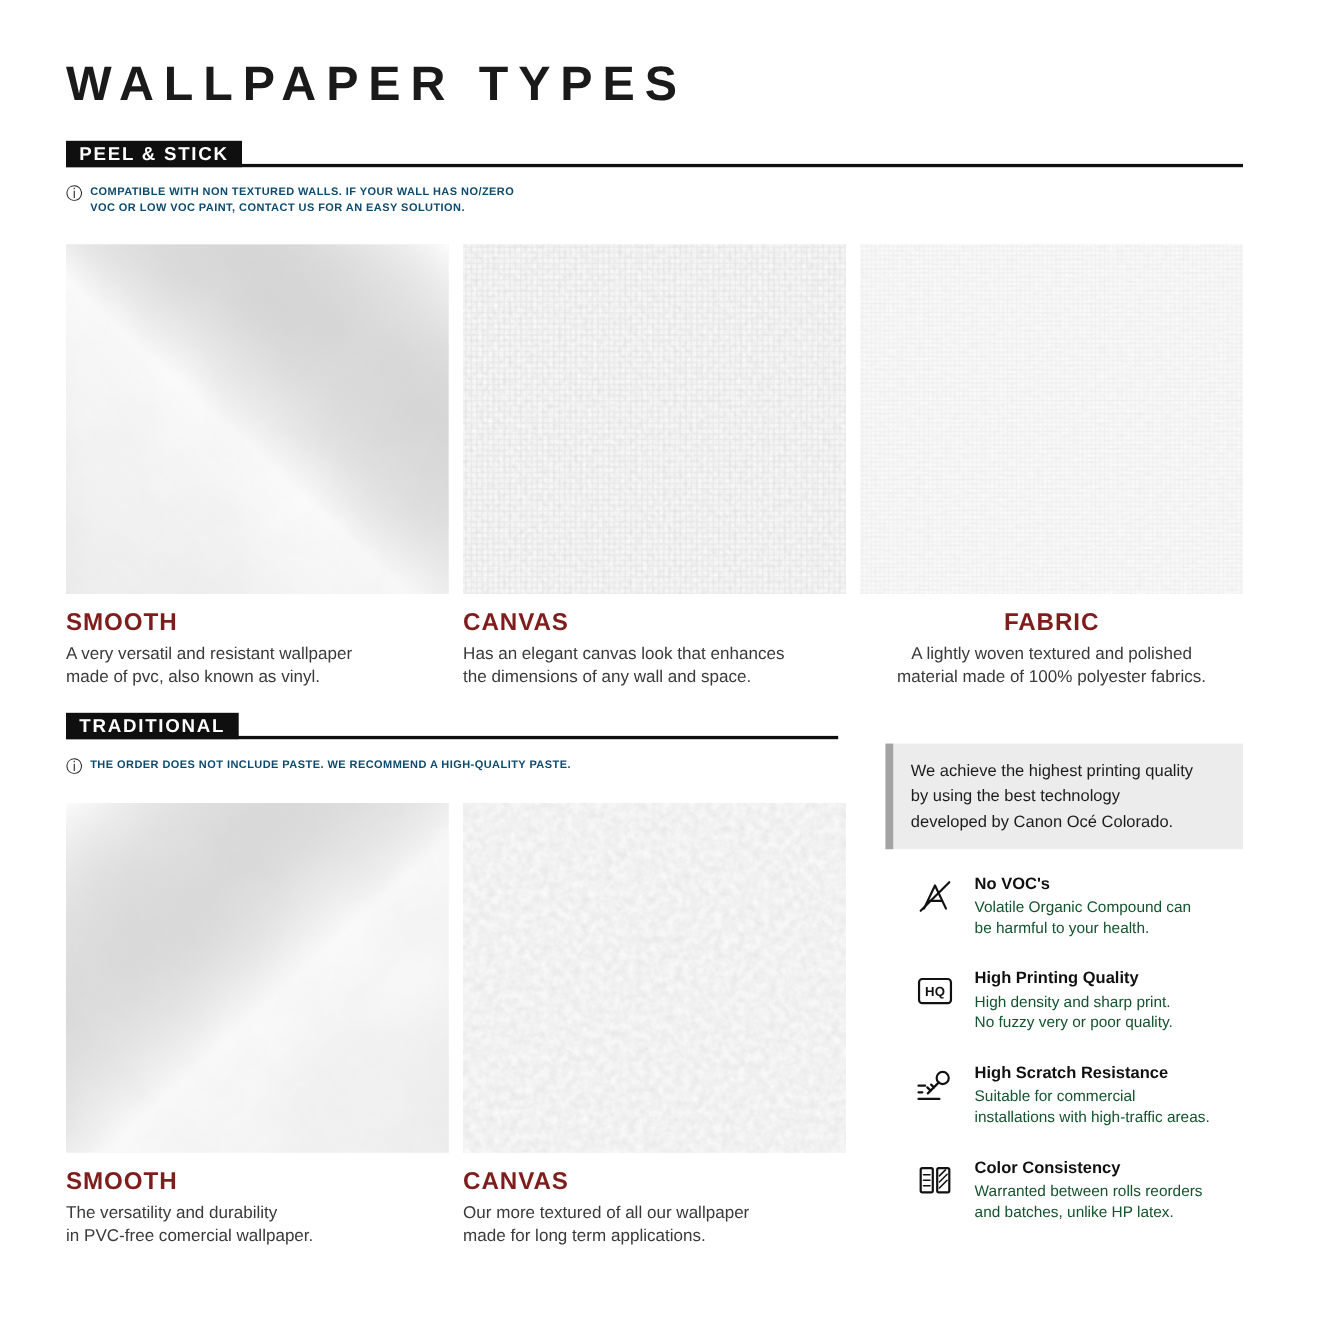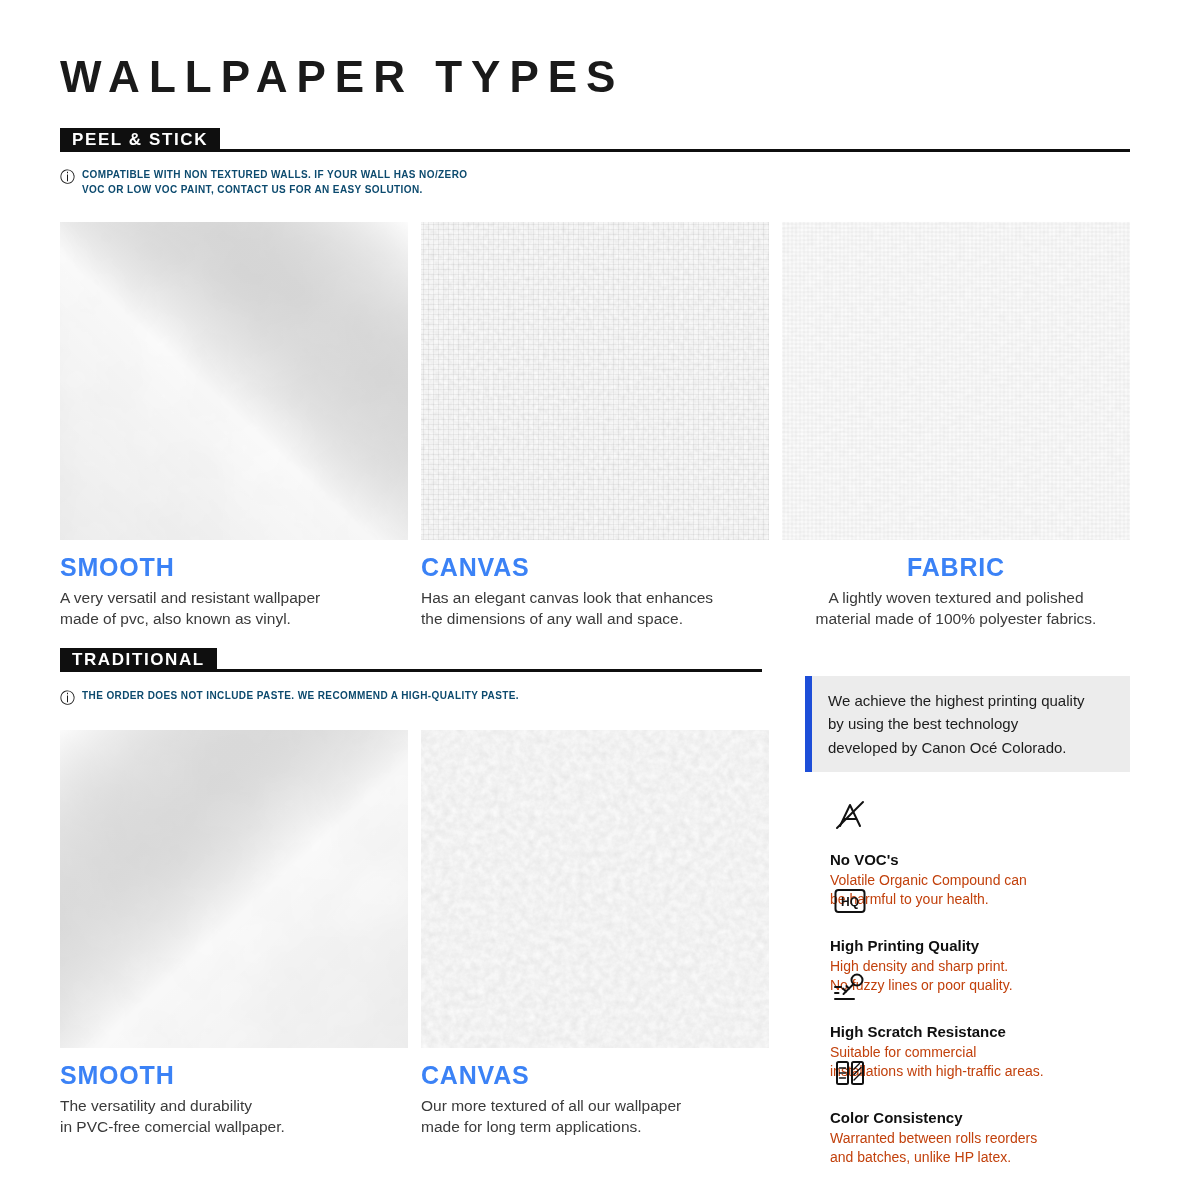--- a/index.html
+++ b/index.html
@@ -35,35 +35,35 @@
   }
 
   .swatch { position:absolute; width:348px; }
   .s1 { top:222px; left:60px; }
   .s2 { top:222px; left:421px; }
   .s3 { top:222px; left:782px;text-align:center; }
   .t1 { top:730px; left:60px; }
   .t2 { top:730px; left:421px; }
 
   .swatch-img { width:348px; height:318px; display:block; background:#f5f5f5; }
-  .swatch-name { margin-top:13px; font-size:25px; font-weight:700; letter-spacing:0.8px; color:#3b82f6; }
+  .swatch-name { margin-top:13px; font-size:22px; font-weight:700; letter-spacing:0.8px; color:#7f1d1d; }
   .swatch-desc { margin-top:6px; font-size:15.5px; line-height:1.35; color:#3a3a3a; white-space:pre-line; }
 
   .quality-panel {
     position:absolute; left:805px; top:676px; width:325px;
-    background:#ececec; border-left:7px solid #1d4ed8;
+    background:#ececec; border-left:7px solid #a3a3a3;
     padding:13px 8px 13px 16px;
   }
   .quality-statement { font-size:15px; line-height:1.55; color:#1c1c1c; white-space:pre-line; }
 
-  .feature { position:absolute; left:830px; width:302px; display:flex; gap:16px; align-items:flex-start;flex-direction:column; }
+  .feature { position:absolute; left:830px; width:302px; display:flex; gap:16px; align-items:flex-start; }
   .f1 { top:795px; } .f2 { top:881px; } .f3 { top:967px; } .f4 { top:1053px; }
   .feature-icon { width:40px; height:40px; flex:0 0 40px; }
   .feature-title { font-size:15px; font-weight:700; color:#101010; }
-  .feature-desc { margin-top:3px; font-size:14px; line-height:1.38; color:#c2410c; white-space:pre-line; }
+  .feature-desc { margin-top:3px; font-size:14px; line-height:1.38; color:#14532d; white-space:pre-line; }
 </style>
 </head>
 <body>
 
 <div class="page">
 
   <h1 class="title">WALLPAPER TYPES</h1>
 
   <div class="section-rule rule-1">
     <span class="section-label">PEEL &amp; STICK</span>
@@ -230,21 +230,21 @@
   </div>
 
   <div class="feature f2">
     <svg class="feature-icon" viewBox="0 0 40 40" fill="none" stroke="#111" stroke-width="2" stroke-linecap="round" stroke-linejoin="round">
       <rect x="5.5" y="9" width="29" height="22" rx="3"></rect>
       <text x="20" y="24.5" text-anchor="middle" font-family="Liberation Sans, sans-serif" font-size="12" font-weight="700" fill="#111" stroke="none">HQ</text>
     </svg>
     <div>
       <div class="feature-title">High Printing Quality</div>
       <div class="feature-desc">High density and sharp print.
-No fuzzy lines or poor quality.</div>
+No fuzzy very or poor quality.</div>
     </div>
   </div>
 
   <div class="feature f3">
     <svg class="feature-icon" viewBox="0 0 40 40" fill="none" stroke="#111" stroke-width="2" stroke-linecap="round" stroke-linejoin="round">
       <circle cx="27" cy="13" r="5.5"></circle>
       <path d="M23.5 17 L13.5 27"></path>
       <path d="M16 24.5 L13 21.5"></path>
       <path d="M19 21.5 L16.5 19"></path>
       <path d="M5 20 H11"></path>

